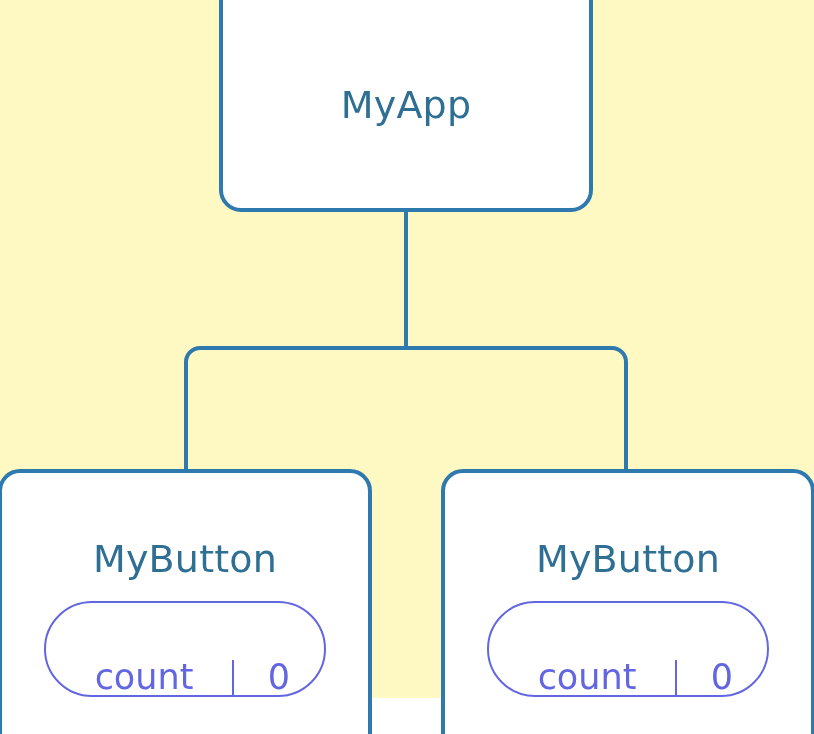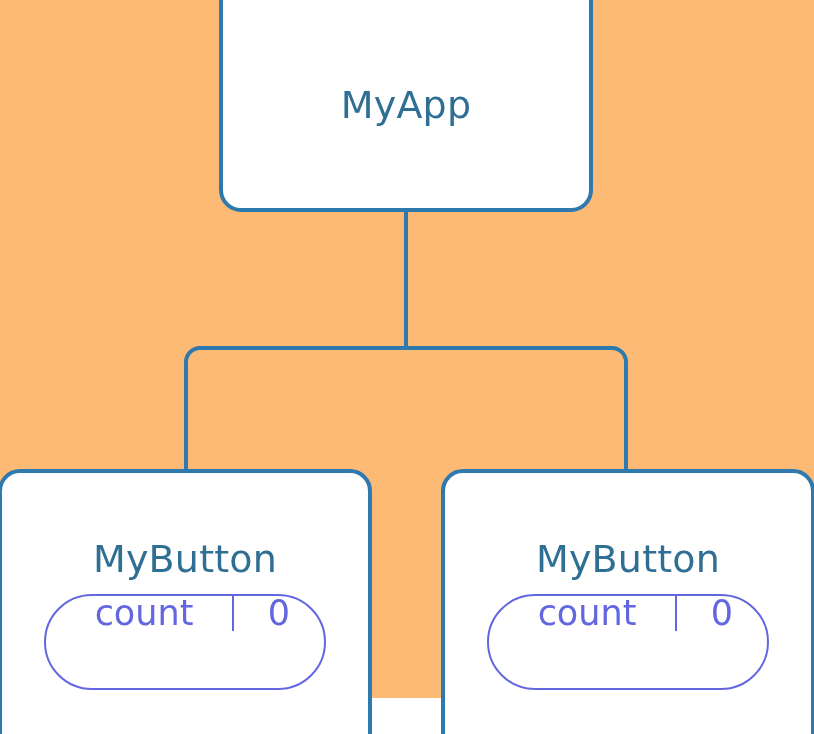--- a/index.html
+++ b/index.html
@@ -10,21 +10,21 @@
     width: 814px;
     height: 734px;
     overflow: hidden;
     font-family: "DejaVu Sans", "Liberation Sans", sans-serif;
   }
 
   #canvas {
     position: relative;
     width: 814px;
     height: 698px;
-    background: #fdba74;
+    background: #fef9c3;
   }
 
   
   #connectors {
     position: absolute;
     left: 0;
     top: 0;
     width: 814px;
     height: 734px;
   }
@@ -71,24 +71,24 @@
   }
 
   .node-child .node-title {
     margin-top: 67px;
   }
 
   
   .state-pill {
     position: relative;
     box-sizing: border-box;
-    margin-top: 16px;
+    margin-top: 23px;
     height: 96px;
     display: flex;
-    align-items: flex-start;
+    align-items: flex-end;
     border: 2px solid #6266e0;
     border-radius: 48px;
     background: #ffffff;
     color: #6266e0;
   }
 
   .pill-key,
   .pill-val {
     display: flex;
     align-items: center;

